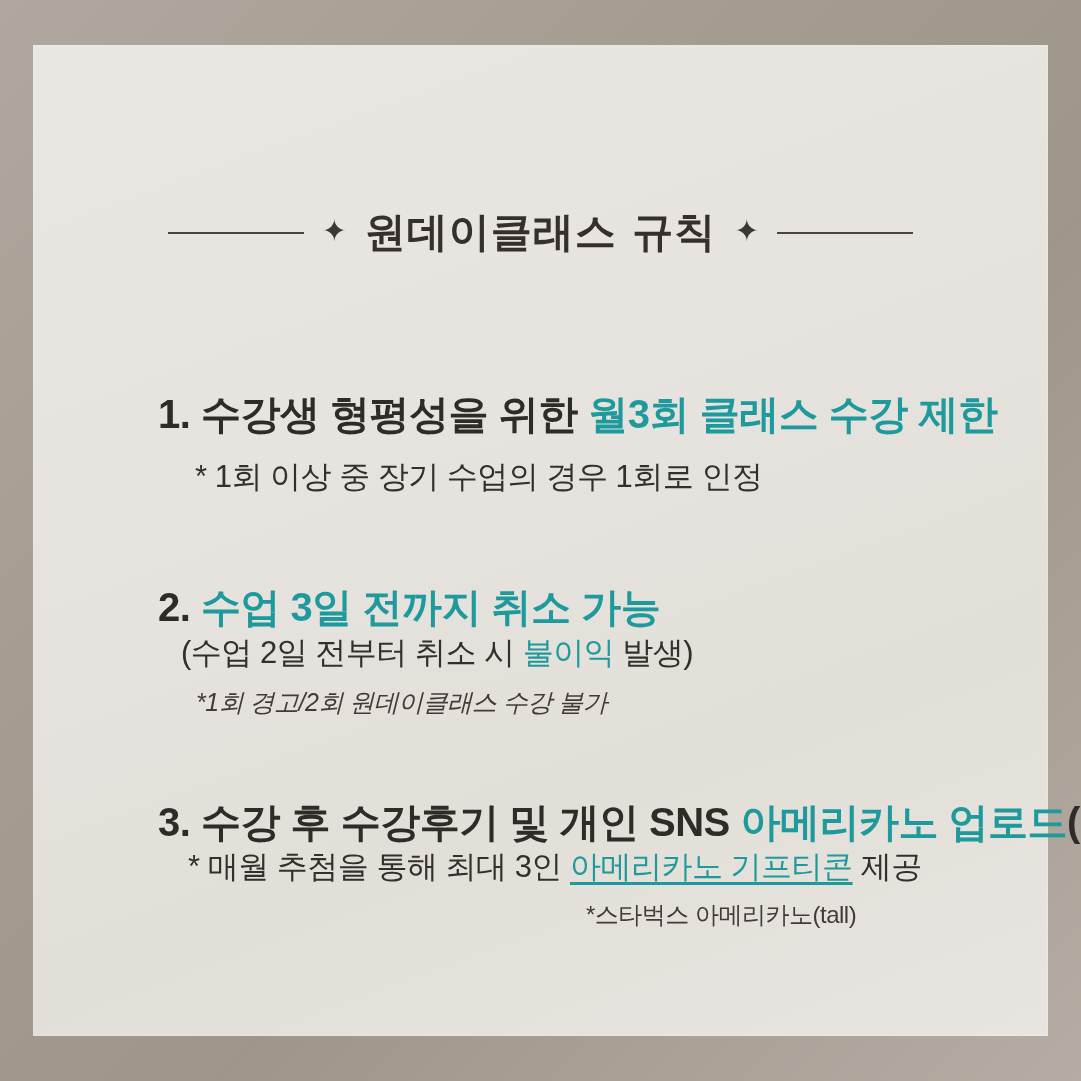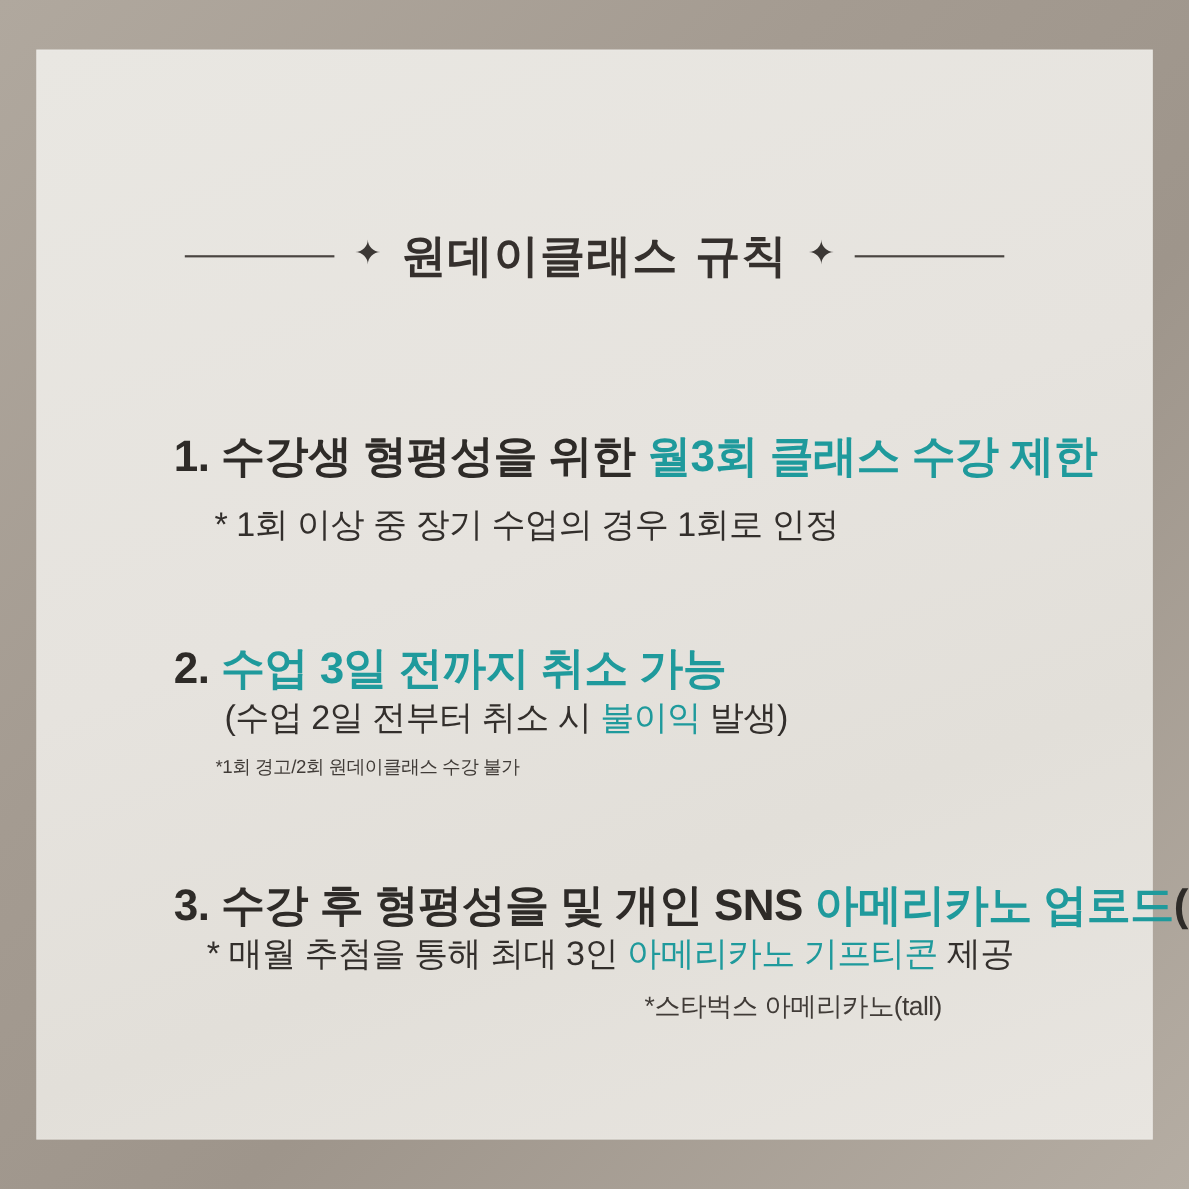--- a/index.html
+++ b/index.html
@@ -88,42 +88,43 @@
     font-weight: bold;
     letter-spacing: -0.5px;
   }
   .l-sub {
     font-size: 31px;
     font-weight: normal;
     letter-spacing: -0.5px;
     color: #332f2c;
   }
   .l-note {
-    font-size: 17px;
+    font-size: 25px;
     font-weight: normal;
     letter-spacing: -0.5px;
     color: #403b37;
+    font-style: italic;
   }
   .l-tiny {
     font-size: 24px;
     font-weight: normal;
     letter-spacing: -0.5px;
     color: #403b37;
     text-align: center;
   }
   .teal { color: #1f9a9c; }
   .teal-b { color: #1f9a9c; font-weight: bold; }
-  .underline { text-underline-offset: 5px; }
+  .underline { text-decoration: underline; text-underline-offset: 5px; }
 
   
   .b1 .r1 { position: absolute; left: 125px; top: 0px; }
   .b1 .r2 { position: absolute; left: 162px; top: 53px; margin-top: 16px; }
 
   .b2 .r1 { position: absolute; left: 125px; top: 0px; text-align: right; }
-  .b2 .r2 { position: absolute; left: 171px; top: 52px; }
+  .b2 .r2 { position: absolute; left: 148px; top: 52px; }
   .b2 .r3 { position: absolute; left: 163px; top: 106px; }
 
   .b3 .r1 { position: absolute; left: 125px; top: 0px; }
   .b3 .r2 { position: absolute; left: 155px; top: 51px; }
   .b3 .r3 { position: absolute; left: 553px; top: 104px; }
 </style>
 </head>
 <body>
 
 <div class="poster">
@@ -151,21 +152,21 @@
           <span>2.</span><span class="teal-b"> 수업 3일 전까지 취소 가능</span>
         </div>
         <div class="line l-sub r2">
           <span>(수업 2일 전부터 취소 시 </span><span class="teal">불이익</span><span> 발생)</span>
         </div>
         <div class="line l-note r3">*1회 경고/2회 원데이클래스 수강 불가</div>
       </div>
 
       <div class="rule-block b3">
         <div class="line l-main r1">
-          <span>3.</span><span> 수강 후 형평성을 및 개인 SNS </span><span class="teal-b">아메리카노 업로드</span><span>(필수)</span>
+          <span>3.</span><span> 수강 후 수강후기 및 개인 SNS </span><span class="teal-b">아메리카노 업로드</span><span>(필수)</span>
         </div>
         <div class="line l-sub r2">
           <span>* 매월 추첨을 통해 최대 3인 </span><span class="teal underline">아메리카노 기프티콘</span><span> 제공</span>
         </div>
         <div class="line l-tiny r3">*스타벅스 아메리카노(tall)</div>
       </div>
 
     </div>
   </div>
 </div>

